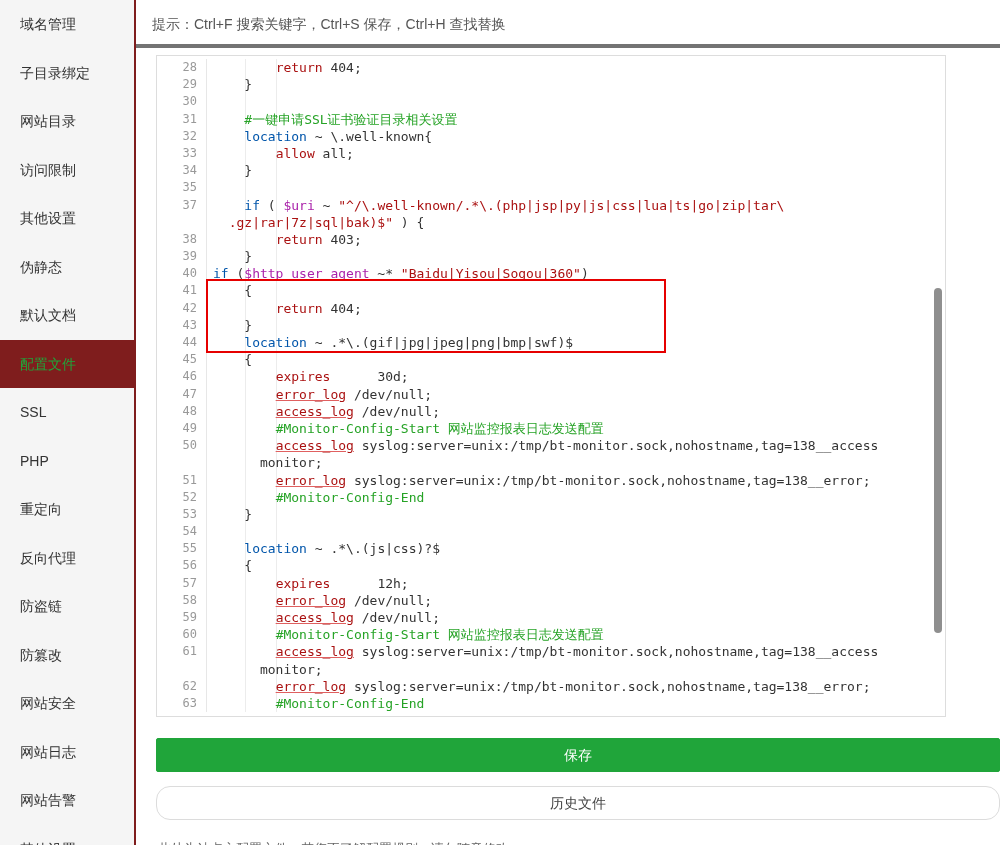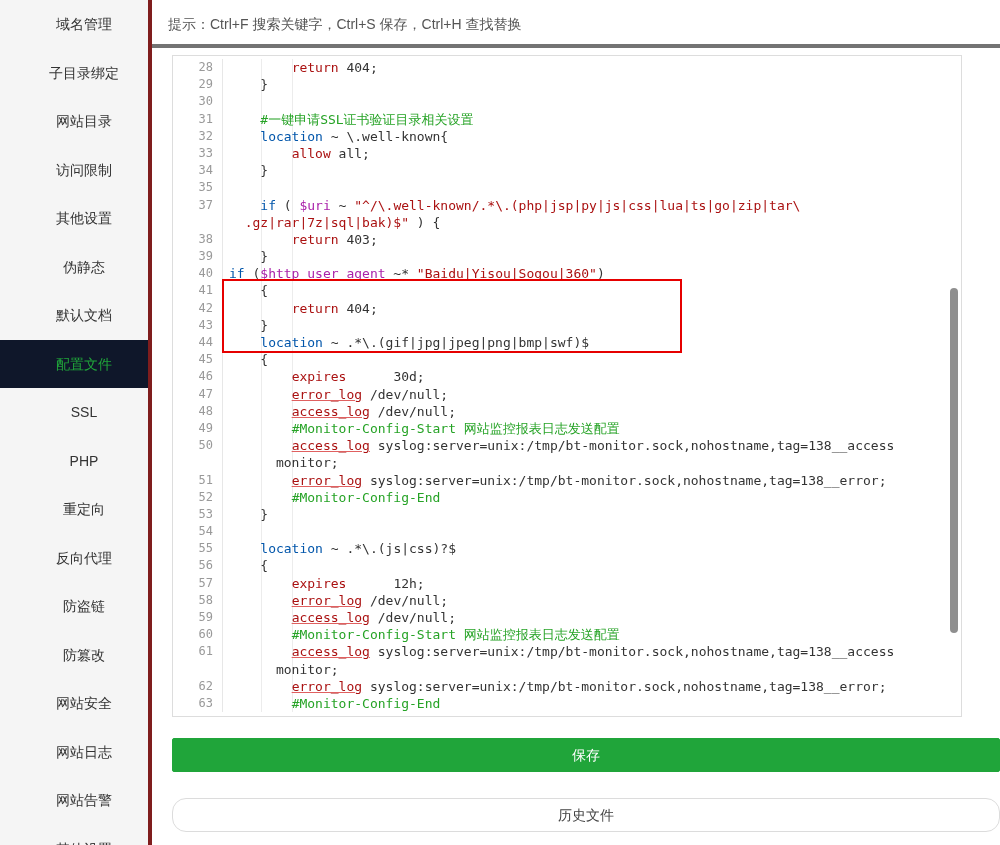--- a/index.html
+++ b/index.html
@@ -2,23 +2,23 @@
 <html style="--accent: #20a53a; --tok-p: #333333; --tok-kb: #0055aa; --tok-kr: #aa1111; --tok-d: #aa1111; --tok-v: #aa22aa; --tok-s: #aa1111; --tok-c: #26a326; --tok-num: #999999;"><head>
 <meta charset="utf-8">
 <style>
   * { box-sizing: border-box; margin: 0; padding: 0; }
   html, body { background: #fff; }
   body { font-family: "Liberation Sans", "DejaVu Sans", sans-serif; }
 
   .page { position: relative; width: 1000px; height: 845px; display: flex; overflow: hidden; background: #fff; }
 
   
-  .sidebar { width: 152px; height: 100%; background: #f5f5f5; border-right: 4px solid #7f1d1d; flex: none; text-align: center; }
+  .sidebar { width: 136px; height: 100%; background: #f5f5f5; border-right: 2px solid #7f1d1d; flex: none; }
   .side-item { height: 48.5px; line-height: 48.5px; padding-left: 20px; font-size: 14px; color: #333; cursor: pointer; white-space: nowrap; }
-  .side-item.active { background: #0f172a; color: var(--accent, #20a53a); }
+  .side-item.active { background: #7f1d1d; color: var(--accent, #20a53a); }
 
   
   .content { flex: 1; height: 100%; overflow: hidden; }
   .content-header { height: 48px; line-height: 48px; padding-left: 16px; font-size: 14px; color: #555; border-bottom: 4px solid #737373; }
 
   
   .editor { position: relative; margin: 7px 0 0 20px; width: 790px; height: 662px; border: 1px solid #ddd; background: #fff; overflow: hidden; cursor: text; }
   .code-scroll { position: relative; z-index: 1; padding-top: 3px; font-family: "DejaVu Sans Mono", "Liberation Mono", monospace; font-size: 13px; }
   .crow { display: flex; height: 17.2px; }
   .gut { flex: none; width: 50px; padding-right: 9px; text-align: right; font-size: 12px; line-height: 17.2px; color: var(--tok-num, #999); border-right: 1px solid #e7e7e7; }
@@ -35,21 +35,21 @@
   .guide { position: absolute; top: 3px; bottom: 4px; width: 1px; background: #ececec; z-index: 0; }
   .g1 { left: 88px; } .g2 { left: 119px; }
 
   .hl-box { position: absolute; left: 49px; width: 460px; border: 2px solid #e60000; background: transparent; z-index: 3; pointer-events: none; }
   .sb-thumb { position: absolute; right: 3px; top: 232px; width: 8px; height: 345px; border-radius: 4px; background: #8f8f8f; z-index: 4; cursor: default; }
 
   
   .btn-row { margin: 21px 0 0 20px; display: flex; gap: 14px; flex-direction: column; }
   button { font-family: inherit; font-size: 14px; cursor: pointer; line-height: 1; }
   .btn-primary { background: var(--accent, #20a53a); color: #fff; border: 1px solid var(--accent, #20a53a); border-radius: 2px; padding: 9px 18px; }
-  .btn-default { background: #fff; color: #444; border: 1px solid #dcdcdc; border-radius: 14px; padding: 9px 22px; margin-top: 12px; }
+  .btn-default { background: #fff; color: #444; border: 1px solid #dcdcdc; border-radius: 14px; padding: 9px 22px; }
   .note { margin: 20px 0 0 22px; font-size: 13px; color: #666; }
 </style>
 </head>
 <body>
 
 <div class="page">
 
   <aside class="sidebar">
     <nav class="side-menu">
         <div class="side-item">域名管理</div>

